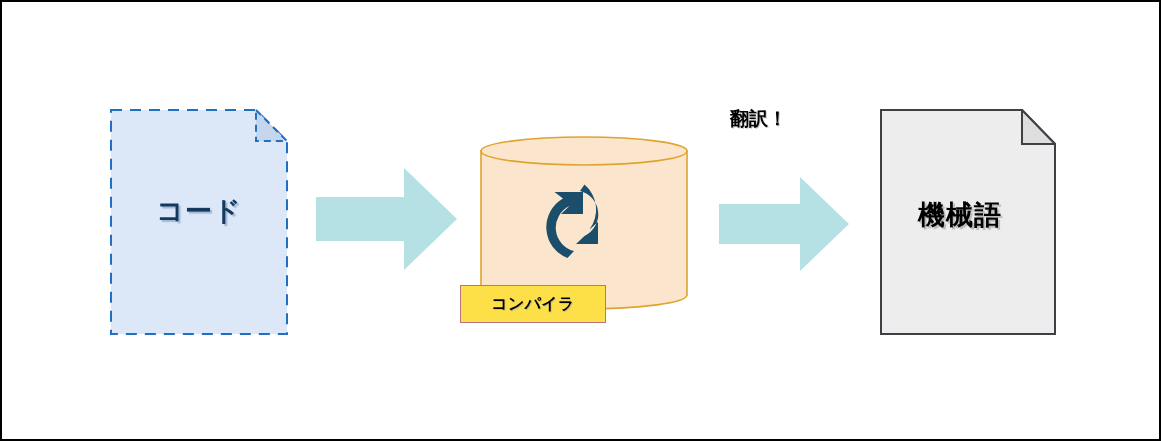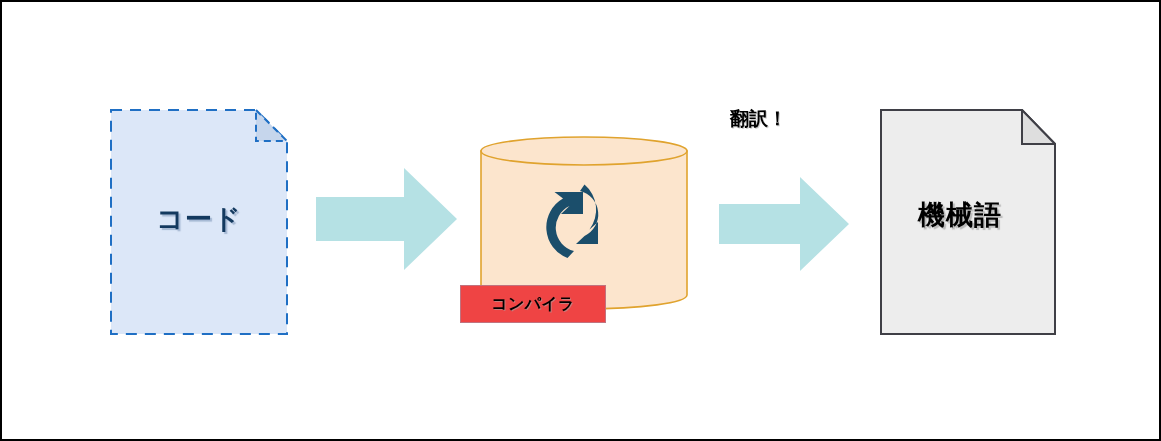--- a/index.html
+++ b/index.html
@@ -30,33 +30,32 @@
     text-align: center;
     font-weight: bold;
     letter-spacing: 0.04em;
     white-space: nowrap;
   }
   #code-doc-label {
     top: 84px;
     font-size: 27px;
     color: #13395f;
     text-shadow: 2px 2px 1px rgba(120,145,180,0.55);
-    margin-top: 8px;
   }
 
   
   #cylinder { left: 478px; top: 134px; width: 208px; height: 174px; }
 
   
   #compiler-label-box {
     left: 458px;
     top: 283px;
     width: 146px;
     height: 38px;
-    background: #ef4444;
+    background: #fde047;
     border: 1px solid #c0737f;
     box-sizing: border-box;
     display: flex;
     align-items: center;
     justify-content: center;
   }
   #compiler-label-text {
     font-size: 16px;
     font-weight: bold;
     color: #000000;

